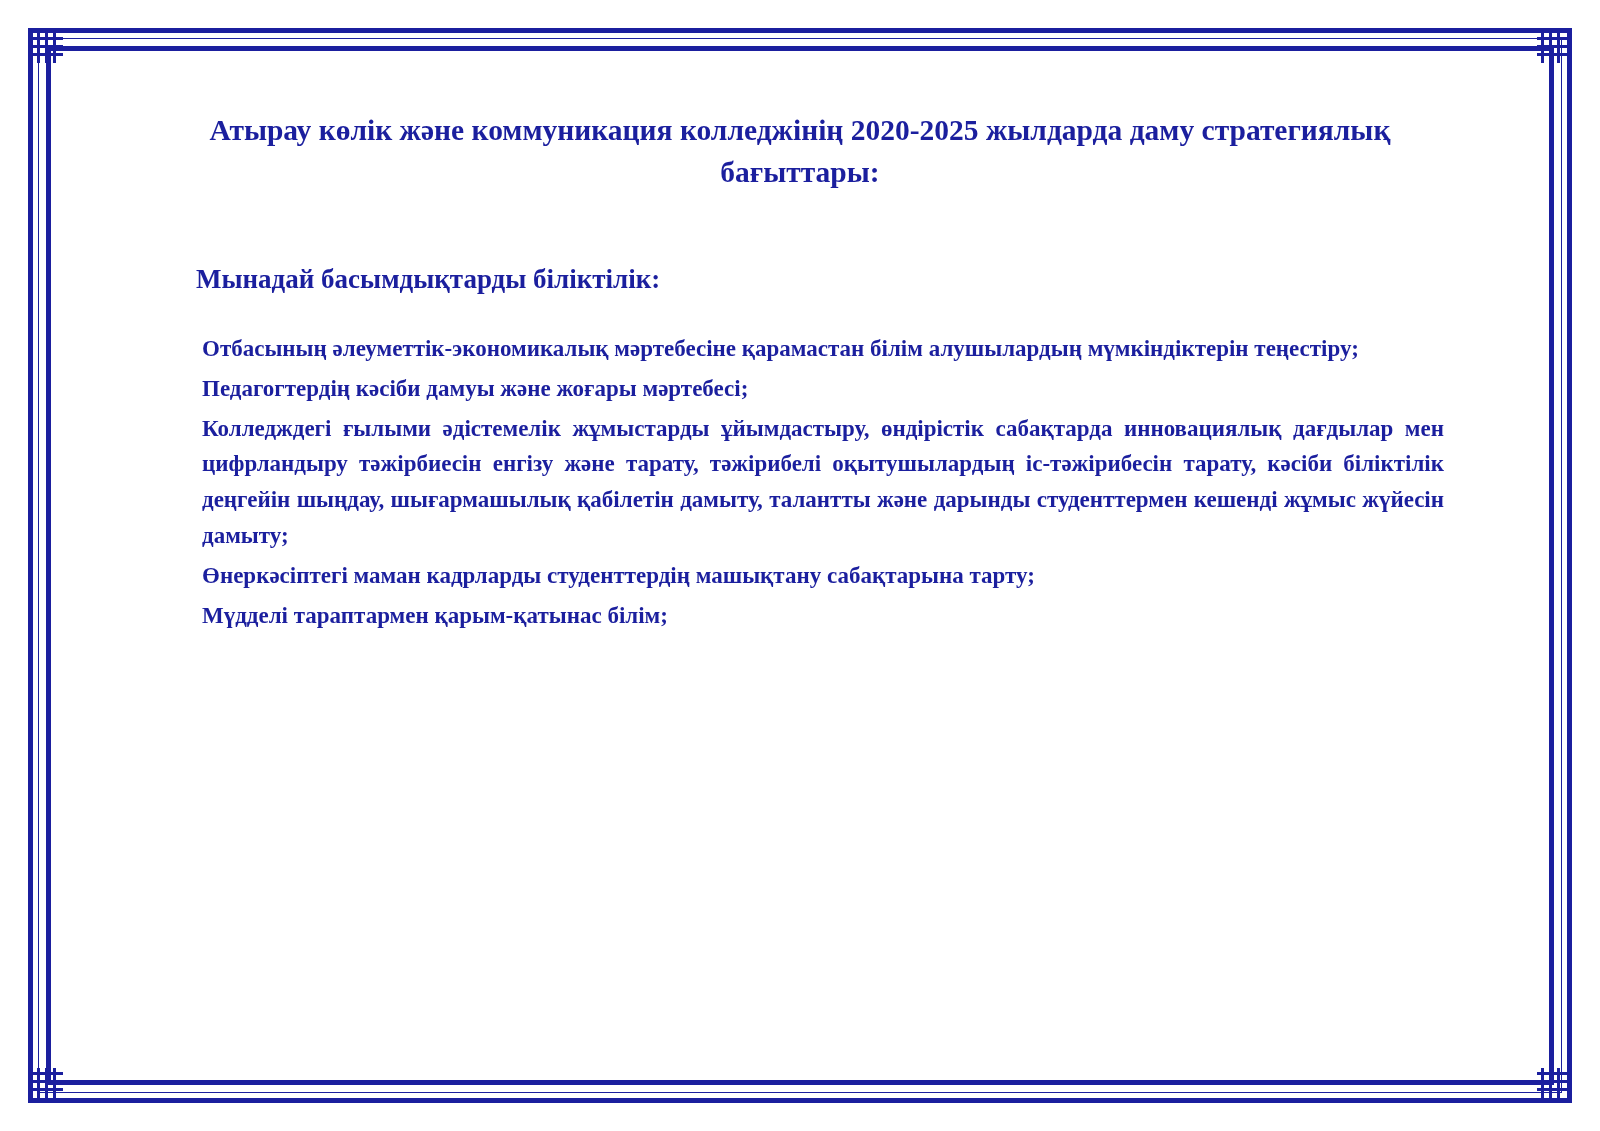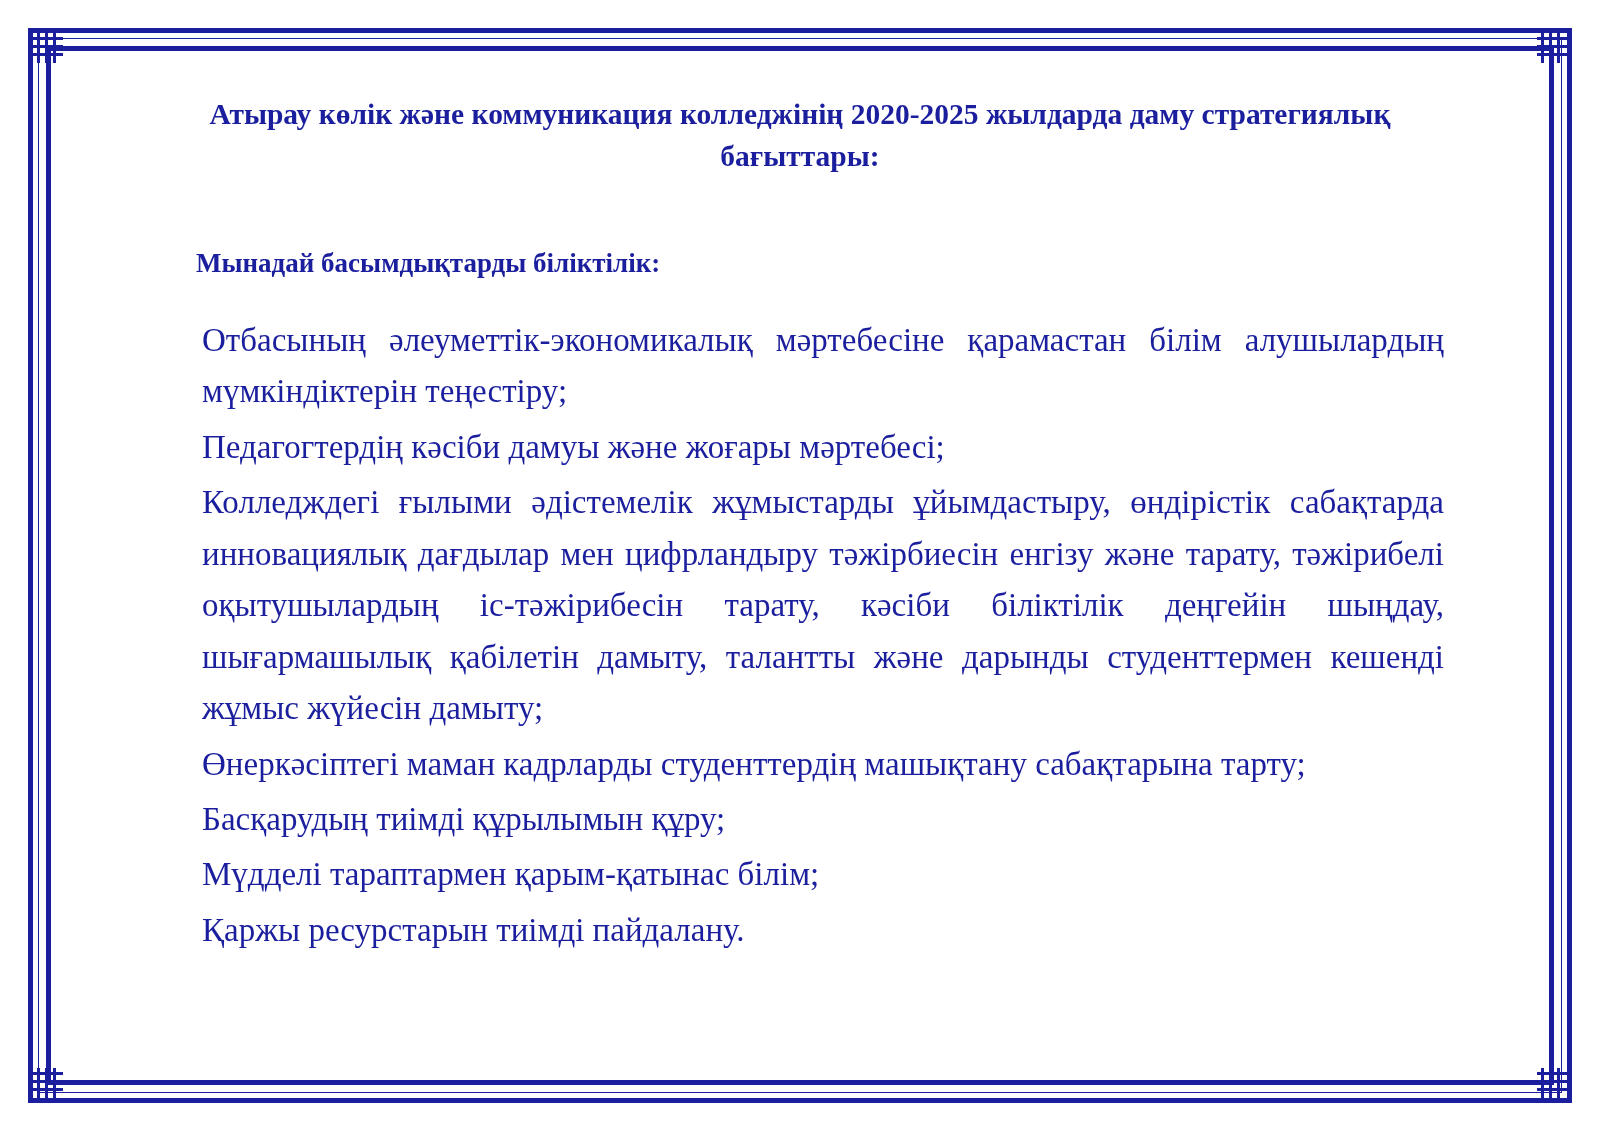--- a/index.html
+++ b/index.html
@@ -70,21 +70,21 @@
   .corner .v3 { top: 0; left: 20px; height: 30px; width: 3px; }
 
   .corner-tl { left: 33px; top: 33px; }
   .corner-tr { right: 33px; top: 33px; }
   .corner-bl { left: 33px; bottom: 33px; }
   .corner-br { right: 33px; bottom: 33px; }
 
   .content {
     position: absolute;
     left: 150px;
-    top: 94px;
+    top: 110px;
     width: 1300px;
   }
 
   .slide-title {
     color: #1b1f9e;
     font-weight: bold;
     font-size: 29.5px;
     line-height: 1.42;
     text-align: center;
     margin: 0 0 0 0;
@@ -100,25 +100,26 @@
     margin-left: 46px;
   }
 
   .bullet-list {
     margin: 36px 0 0 0;
     padding: 0;
     list-style: none;
   }
   .bullet-list li {
     color: #1b1f9e;
-    font-size: 33px;
+    font-size: 23px;
     line-height: 1.56;
     margin: 0 0 4px 0;
     padding: 0 6px 0 52px;
     text-align: justify;
+    font-weight: bold;
   }
   .bullet-list li.wrap {
     text-align: justify;
   }
 </style>
 </head>
 <body>
 
 <div class="slide">
 
@@ -163,19 +164,17 @@
 
     <h1 class="slide-title">Атырау көлік және коммуникация колледжінің 2020-2025 жылдарда даму стратегиялық бағыттары:</h1>
 
     <div class="subtitle">Мынадай басымдықтарды біліктілік:</div>
 
     <ul class="bullet-list">
       <li>Отбасының әлеуметтік-экономикалық мәртебесіне қарамастан білім алушылардың мүмкіндіктерін теңестіру;</li>
       <li>Педагогтердің кәсіби дамуы және жоғары мәртебесі;</li>
       <li class="wrap">Колледждегі ғылыми әдістемелік жұмыстарды ұйымдастыру, өндірістік сабақтарда инновациялық дағдылар мен цифрландыру тәжірбиесін енгізу және тарату, тәжірибелі оқытушылардың іс-тәжірибесін тарату,  кәсіби біліктілік деңгейін шыңдау, шығармашылық қабілетін дамыту, талантты және дарынды студенттермен   кешенді жұмыс  жүйесін дамыту;</li>
       <li>Өнеркәсіптегі маман кадрларды студенттердің машықтану сабақтарына  тарту;</li>
-      <li>Басқарудың тиімді құрылымын құру;</li>
       <li>Мүдделі тараптармен қарым-қатынас білім;</li>
-      <li>Қаржы ресурстарын тиімді пайдалану.</li>
     </ul>
 
   </div>
 </div>
 
 </body></html>

